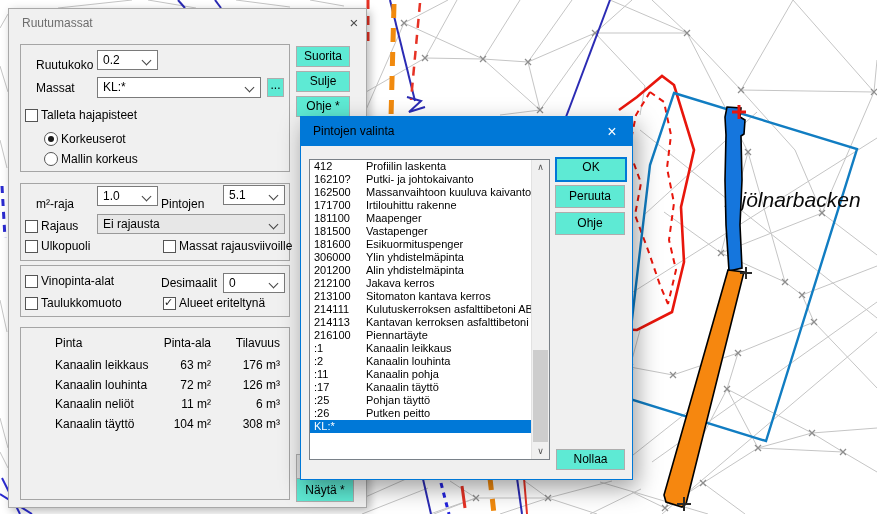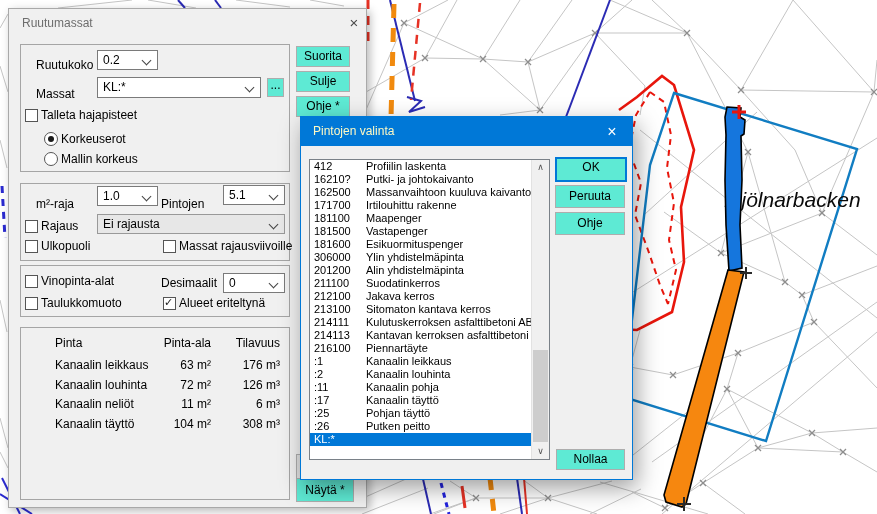--- a/index.html
+++ b/index.html
@@ -9,21 +9,21 @@
   
   .dlg{position:absolute;background:#f0f0f0;}
   .dlg1{left:8px;top:8px;width:357px;height:498px;border:1px solid #a9a9a9;
         box-shadow:3px 3px 9px rgba(0,0,0,.28);z-index:2;}
   .dlg2{left:300px;top:116px;width:331px;height:362px;border:1px solid var(--accent,#0078d7);
         box-shadow:4px 8px 22px rgba(0,0,0,.38);z-index:3;}
   .t1{position:absolute;left:13px;top:7px;color:#6d6d6d;}
   .x1{position:absolute;left:334px;top:4px;width:22px;height:20px;color:#4a4a4a;
       font-size:15px;text-align:center;line-height:20px;}
   .tbar{position:absolute;left:0;top:0;right:0;height:29px;background:var(--accent,#0078d7);}
-  .t2{position:absolute;left:12px;top:7px;color:#fef9c3;}
+  .t2{position:absolute;left:12px;top:7px;color:#000000;}
   .x2{position:absolute;left:296px;top:3px;width:30px;height:23px;color:#fff;
       font-size:16px;text-align:center;line-height:23px;}
   .grp{position:absolute;border:1px solid #a5a5a5;}
   .lbl{position:absolute;white-space:nowrap;line-height:14px;}
   .btn{position:absolute;background:#5eead4;border:1px solid #adadad;text-align:center;
        line-height:19px;font-size:12px;}
   .btn.def{border:2px solid var(--accent,#0078d7);line-height:17px;}
   .combo{position:absolute;background:#fff;border:1px solid #7a7a7a;line-height:18px;
          padding-left:5px;white-space:nowrap;overflow:hidden;}
   .combo.gray{background:#e7e7e7;border-color:#999;}
@@ -249,21 +249,21 @@
   <div class="dlg dlg1">
     <div class="t1">Ruutumassat</div>
     <div class="x1">×</div>
 
     <div class="grp" style="left:11px;top:35px;width:268px;height:126px"></div>
     <div class="lbl" style="left:27px;top:49px">Ruutukoko</div>
     <div class="combo" style="left:88px;top:41px;width:54px;height:18px">
       <span>0.2</span>
       <span class="chev"></span>
     </div>
-    <div class="lbl" style="left:27px;top:78px">Massat</div>
+    <div class="lbl" style="left:27px;top:72px">Massat</div>
     <div class="combo" style="left:88px;top:68px;width:157px;height:19px">
       <span>KL:*</span>
       <span class="chev"></span>
     </div>
     <div class="btn" style="left:258px;top:69px;width:15px;height:17px;line-height:13px">...</div>
 
     <span class="cbox" style="left:16px;top:100px"></span>
     <div class="lbl" style="left:32px;top:99px">Talleta hajapisteet</div>
     <span class="radio" style="left:35px;top:123px">
         <span class="dot"></span>
@@ -341,21 +341,20 @@
       <div id="lrows">
           <div class="lrow"><span class="lcode">412</span><span>Profiilin laskenta</span></div>
           <div class="lrow"><span class="lcode">16210?</span><span>Putki- ja johtokaivanto</span></div>
           <div class="lrow"><span class="lcode">162500</span><span>Massanvaihtoon kuuluva kaivanto</span></div>
           <div class="lrow"><span class="lcode">171700</span><span>Irtilouhittu rakenne</span></div>
           <div class="lrow"><span class="lcode">181100</span><span>Maapenger</span></div>
           <div class="lrow"><span class="lcode">181500</span><span>Vastapenger</span></div>
           <div class="lrow"><span class="lcode">181600</span><span>Esikuormituspenger</span></div>
           <div class="lrow"><span class="lcode">306000</span><span>Ylin yhdistelmäpinta</span></div>
           <div class="lrow"><span class="lcode">201200</span><span>Alin yhdistelmäpinta</span></div>
-          <div class="lrow"><span class="lcode">211100</span><span>Suodatinkerros</span></div>
           <div class="lrow"><span class="lcode">212100</span><span>Jakava kerros</span></div>
           <div class="lrow"><span class="lcode">213100</span><span>Sitomaton kantava kerros</span></div>
           <div class="lrow"><span class="lcode">214111</span><span>Kulutuskerroksen asfalttibetoni AB</span></div>
           <div class="lrow"><span class="lcode">214113</span><span>Kantavan kerroksen asfalttibetoni</span></div>
           <div class="lrow"><span class="lcode">216100</span><span>Piennartäyte</span></div>
           <div class="lrow"><span class="lcode">:1</span><span>Kanaalin leikkaus</span></div>
           <div class="lrow"><span class="lcode">:2</span><span>Kanaalin louhinta</span></div>
           <div class="lrow"><span class="lcode">:11</span><span>Kanaalin pohja</span></div>
           <div class="lrow"><span class="lcode">:17</span><span>Kanaalin täyttö</span></div>
           <div class="lrow"><span class="lcode">:25</span><span>Pohjan täyttö</span></div>

